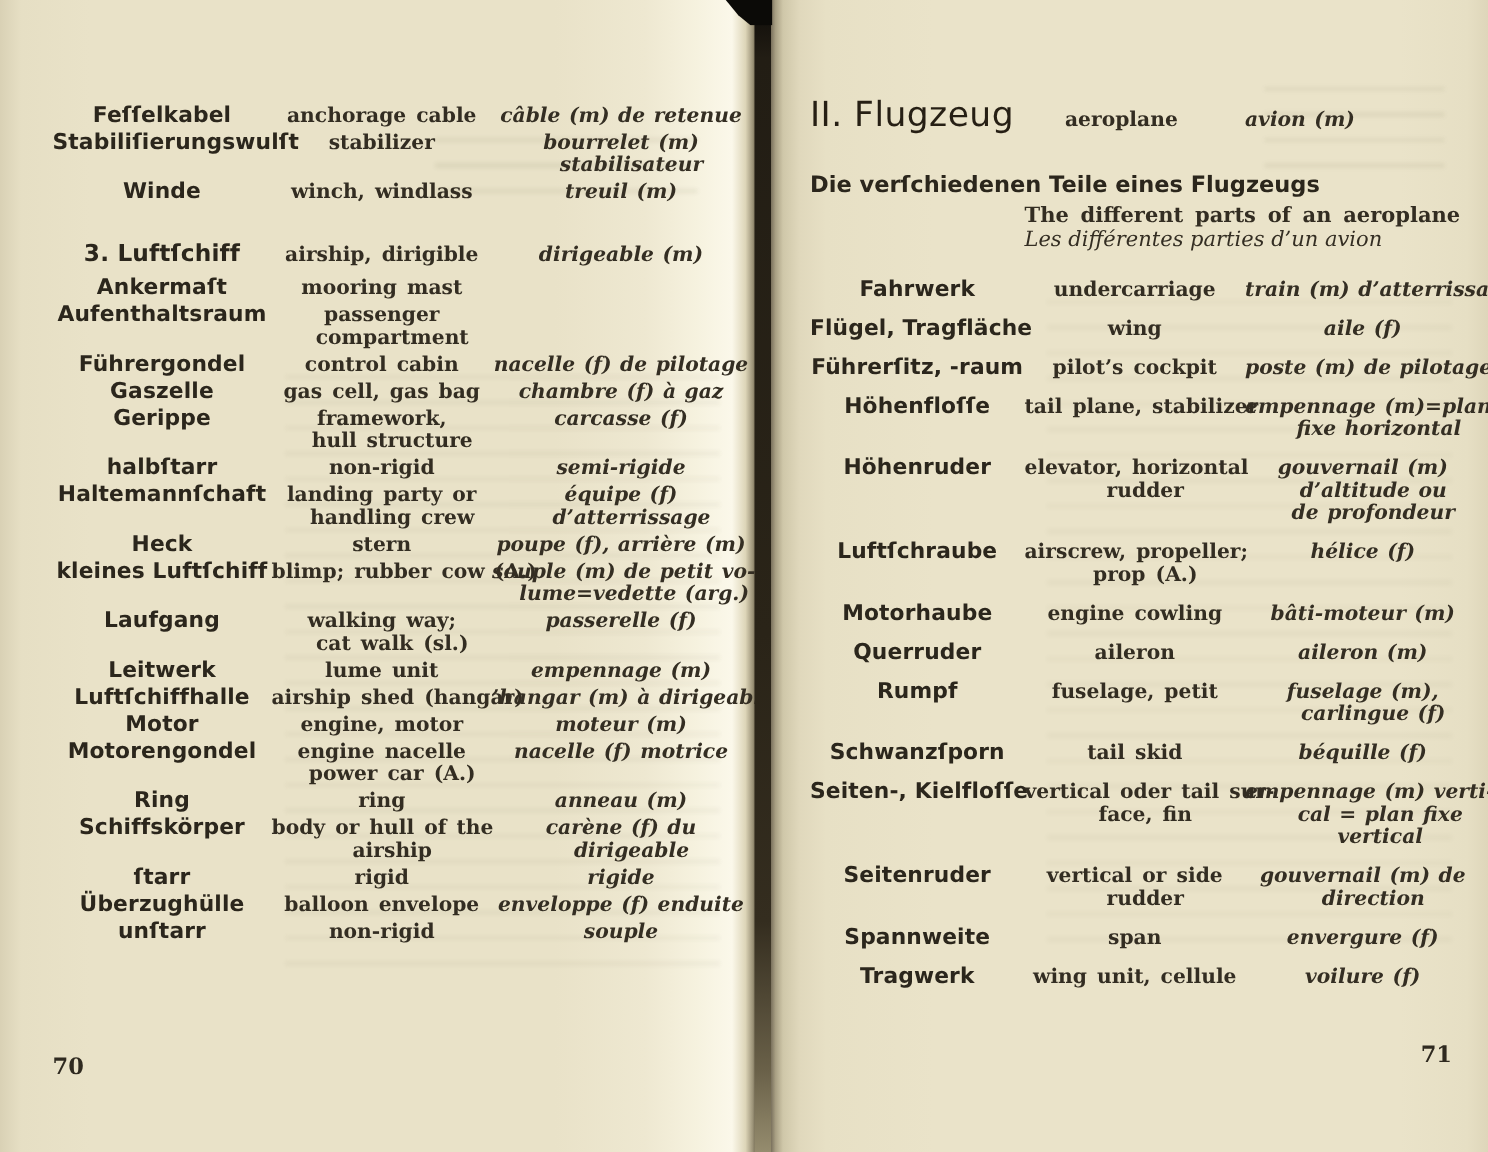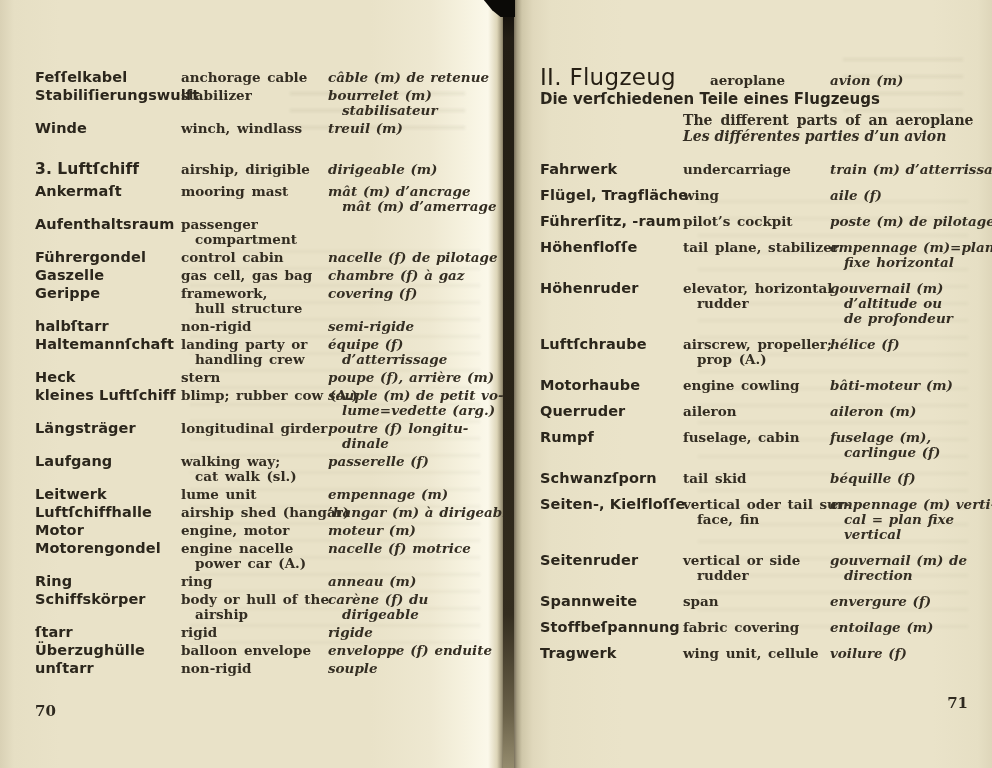--- a/index.html
+++ b/index.html
@@ -37,21 +37,21 @@
   .ghost {
     position:absolute; pointer-events:none;
     background:repeating-linear-gradient(to bottom,
       rgba(118,112,82,0.14) 0 3px, rgba(118,112,82,0) 3px 17px);
     filter:blur(1.4px);
   }
   
   .content { position:absolute; top:0; left:0; right:0; }
   .page-left  .content { padding:70px 5px 0 35px; }
   .page-right .content { padding:64px 5px 0 27px; }
-  .row { display:grid; align-items:baseline; }
+  .row { display:grid; align-items:baseline;text-align:center; }
   .page-left  .row { grid-template-columns:146px 147px 1fr; margin-bottom:3px; }
   .page-right .row { grid-template-columns:143px 147px 1fr; margin-bottom:11px; }
   .cell {
     white-space:pre; line-height:15px;
     padding-left:14px; text-indent:-14px;
   }
   .de {
     font-family:"DejaVu Sans", sans-serif; font-weight:700;
     font-size:14.5px; color:#2b261c; letter-spacing:0.1px;
   }
@@ -65,26 +65,27 @@
   }
   .row.section { margin-top:26px; margin-bottom:7px; }
   .row.section .de { font-size:15.5px; }
   
   .hdr-row { display:grid; grid-template-columns:170px 120px 1fr; align-items:baseline; }
   .hdr-title {
     font-family:"DejaVu Sans", sans-serif; font-weight:400;
     font-size:23px; color:#261f14; letter-spacing:0.3px; white-space:pre;
   }
   .subhdr {
+    margin-top:24px;
     font-family:"DejaVu Sans", sans-serif; font-weight:700;
     font-size:15px; color:#2b261c; white-space:pre;
   }
   .subline { margin-left:143px; line-height:16px; white-space:pre; }
   .subline.en-line { font-family:"DejaVu Serif",serif; font-weight:700; font-size:14px; color:#332d22; margin-top:4px; word-spacing:3px;}
-  .subline.fr-line { font-family:"DejaVu Serif",serif; font-weight:700; font-style:italic; font-size:14px; color:#342e23; }
+  .subline.fr-line { font-family:"DejaVu Serif",serif; font-weight:400; font-style:italic; font-size:14px; color:#342e23; }
   .rows-start-right { margin-top:18px; }
   
   .pagenum {
     position:absolute;
     font-family:"DejaVu Serif", serif; font-weight:700;
     font-size:15px; color:#2f2a20;
   }
   .pagenum-left  { left:35px;  top:702px;text-align:center; }
   .pagenum-right { right:24px; top:694px; }
 </style>
@@ -115,43 +116,41 @@
             <div class="cell fr">treuil (m)</div>
           </div>
           <div class="row section">
             <div class="cell de">3. Luftſchiff</div>
             <div class="cell en">airship, dirigible</div>
             <div class="cell fr">dirigeable (m)</div>
           </div>
           <div class="row">
             <div class="cell de">Ankermaſt</div>
             <div class="cell en">mooring mast</div>
-            <div class="cell fr">mât (m) d’ancrage
-mât (m) d’amerrage</div>
           </div>
           <div class="row">
             <div class="cell de">Aufenthaltsraum</div>
             <div class="cell en">passenger
 compartment</div>
           </div>
           <div class="row">
             <div class="cell de">Führergondel</div>
             <div class="cell en">control cabin</div>
             <div class="cell fr">nacelle (f) de pilotage</div>
           </div>
           <div class="row">
             <div class="cell de">Gaszelle</div>
             <div class="cell en">gas cell, gas bag</div>
             <div class="cell fr">chambre (f) à gaz</div>
           </div>
           <div class="row">
             <div class="cell de">Gerippe</div>
             <div class="cell en">framework,
 hull structure</div>
-            <div class="cell fr">covering (f)</div>
+            <div class="cell fr">carcasse (f)</div>
           </div>
           <div class="row">
             <div class="cell de">halbſtarr</div>
             <div class="cell en">non-rigid</div>
             <div class="cell fr">semi-rigide</div>
           </div>
           <div class="row">
             <div class="cell de">Haltemannſchaft</div>
             <div class="cell en">landing party or
 handling crew</div>
@@ -161,26 +160,20 @@
           <div class="row">
             <div class="cell de">Heck</div>
             <div class="cell en">stern</div>
             <div class="cell fr">poupe (f), arrière (m)</div>
           </div>
           <div class="row">
             <div class="cell de">kleines Luftſchiff</div>
             <div class="cell en">blimp; rubber cow (A.)</div>
             <div class="cell fr">souple (m) de petit vo-
 lume=vedette (arg.)</div>
-          </div>
-          <div class="row">
-            <div class="cell de">Längsträger</div>
-            <div class="cell en">longitudinal girder</div>
-            <div class="cell fr">poutre (f) longitu-
-dinale</div>
           </div>
           <div class="row">
             <div class="cell de">Laufgang</div>
             <div class="cell en">walking way;
 cat walk (sl.)</div>
             <div class="cell fr">passerelle (f)</div>
           </div>
           <div class="row">
             <div class="cell de">Leitwerk</div>
             <div class="cell en">lume unit</div>
@@ -287,21 +280,21 @@
             <div class="cell en">engine cowling</div>
             <div class="cell fr">bâti-moteur (m)</div>
           </div>
           <div class="row">
             <div class="cell de">Querruder</div>
             <div class="cell en">aileron</div>
             <div class="cell fr">aileron (m)</div>
           </div>
           <div class="row">
             <div class="cell de">Rumpf</div>
-            <div class="cell en">fuselage, cabin</div>
+            <div class="cell en">fuselage, petit</div>
             <div class="cell fr">fuselage (m),
 carlingue (f)</div>
           </div>
           <div class="row">
             <div class="cell de">Schwanzſporn</div>
             <div class="cell en">tail skid</div>
             <div class="cell fr">béquille (f)</div>
           </div>
           <div class="row">
             <div class="cell de">Seiten-, Kielfloſſe</div>
@@ -317,25 +310,20 @@
 rudder</div>
             <div class="cell fr">gouvernail (m) de
 direction</div>
           </div>
           <div class="row">
             <div class="cell de">Spannweite</div>
             <div class="cell en">span</div>
             <div class="cell fr">envergure (f)</div>
           </div>
           <div class="row">
-            <div class="cell de">Stoffbeſpannung</div>
-            <div class="cell en">fabric covering</div>
-            <div class="cell fr">entoilage (m)</div>
-          </div>
-          <div class="row">
             <div class="cell de">Tragwerk</div>
             <div class="cell en">wing unit, cellule</div>
             <div class="cell fr">voilure (f)</div>
           </div>
         </div>
     </div>
     <div class="pagenum pagenum-right">71</div>
   </div>
 
   <div class="gutter"></div>

